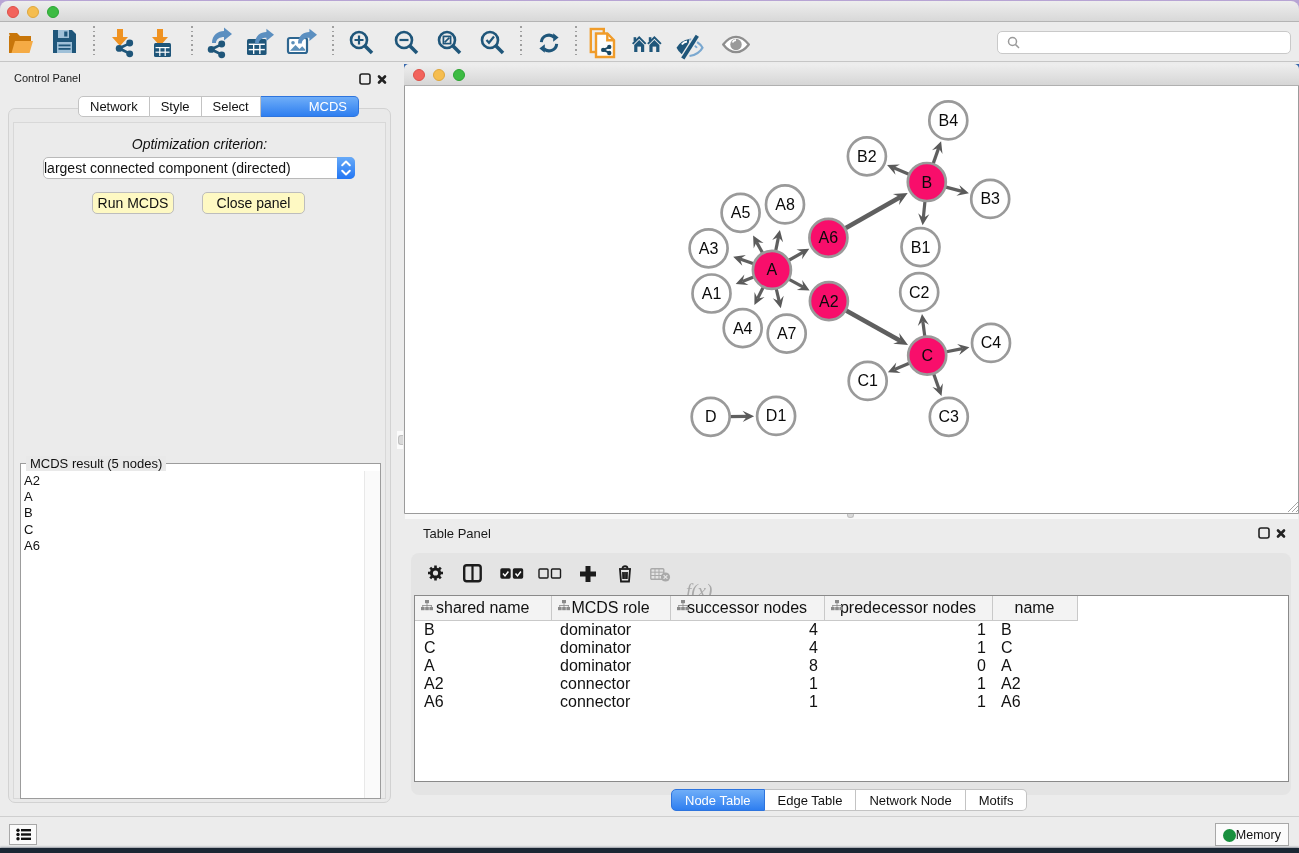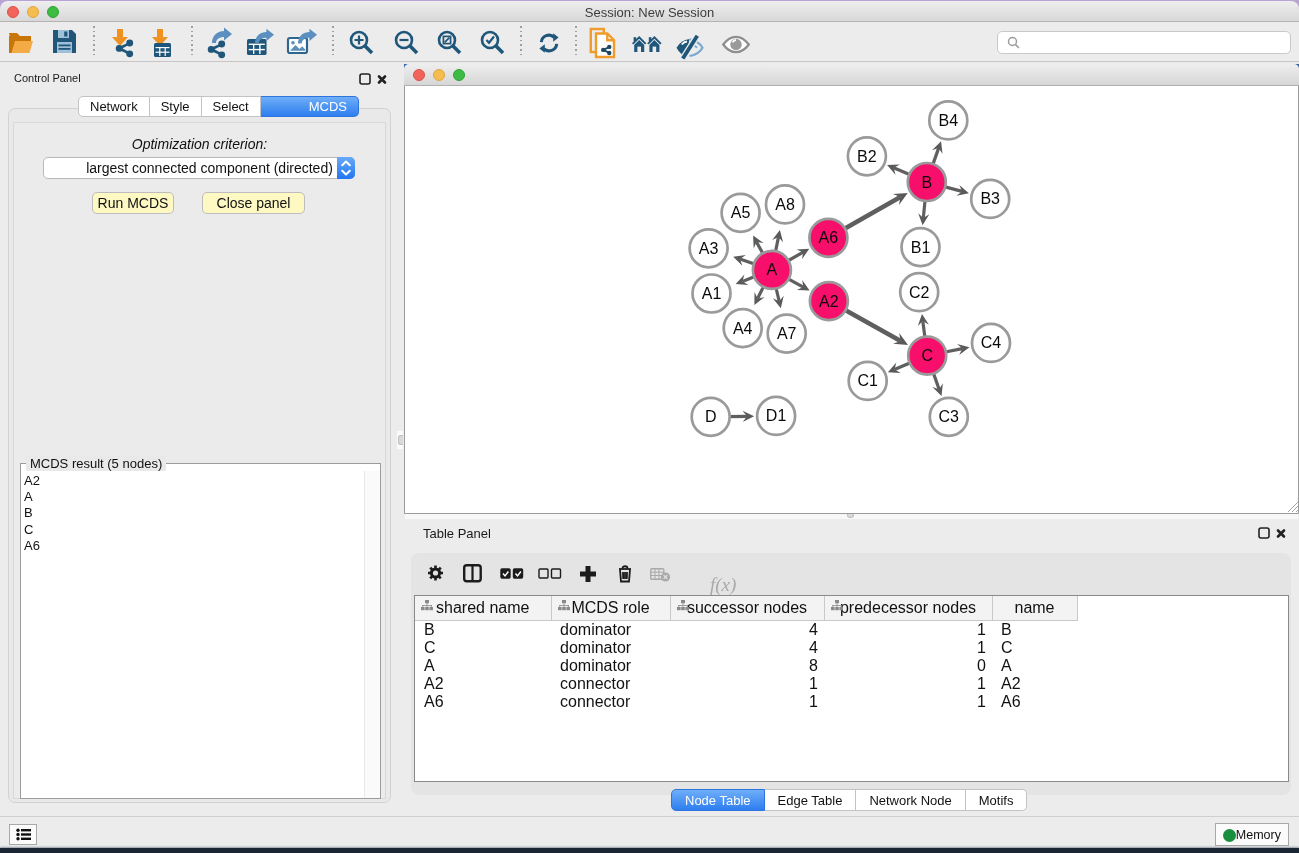--- a/index.html
+++ b/index.html
@@ -29,21 +29,21 @@
 #cp-inner { left:13px; top:122px; width:373px; height:677px; background:#ebebeb;
   border:1px solid #d8d8d8; }
 #tabs { left:78px; top:96px; height:21px; display:flex; }
 .tab { height:21px; line-height:20px; font-size:13px; color:#111; background:#ffffff;
   border:1px solid #c3c3c3; border-left:none; padding:0 11px; text-align:center; }
 .tab.first { border-left:1px solid #c3c3c3; border-radius:5px 0 0 5px; }
 .tab.last { border-radius:0 5px 5px 0;padding-left:48px; }
 .tab.sel { background:linear-gradient(#6faef8,#2e7ef0); color:#fff; border-color:#2e74dd; }
 #opt-label { left:8px; top:136px; width:383px; text-align:center; font-size:14px; color:#111;font-style:italic; }
 #dropdown { left:43px; top:157px; width:312px; height:22px; background:#fff;
-  border:1px solid #b9b9b9; border-radius:5px; font-size:14px; color:#111; line-height:20px; padding-left:21px;text-align:center; }
+  border:1px solid #b9b9b9; border-radius:5px; font-size:14px; color:#111; line-height:20px; padding-left:0; }
 #dd-btn { left:337px; top:157px; width:18px; height:22px; border-radius:0 5px 5px 0;
   background:linear-gradient(#67aaf8,#2276f4); color:#fff; font-size:9px; text-align:center; line-height:10px; }
 .btn { position:absolute; height:22px; background:#fef9c3; border:1px solid #bdbdbd; border-radius:5px;
   font-size:14px; color:#111; text-align:center; line-height:20px; }
 #btn-run { left:92px; top:192px; width:82px; }
 #btn-close { left:202px; top:192px; width:103px; }
 #mcds-group { left:20px; top:463px; width:361px; height:336px; border:1px solid #9c9c9c; background:#fff; }
 #mcds-label { left:26px; top:456px; background:#e9e9e9; padding:0 4px; font-size:13px; color:#111; }
 #mcds-list { left:21px; top:471px; width:342px; height:327px; background:#fff; font-size:13px; color:#111; line-height:16.2px; padding:2px 0 0 3px; }
 #mcds-sb { left:364px; top:471px; width:16px; height:327px; background:#fafafa; border-left:1px solid #e8e8e8; }
@@ -77,21 +77,20 @@
 #sb-mem .dot { position:absolute; left:7px; top:5px; width:13px; height:13px; border-radius:50%; background:#188f3d; }
 #darkstrip { left:0; top:848px; width:1299px; height:5px; background:#1a2633; box-shadow:0 -1px 2px rgba(40,50,70,0.45); }
 </style>
 </head>
 <body>
 <div class="abs" style="left:0;top:0;width:1299px;height:22px;background:#b7a4d4;"></div>
 <div class="abs" id="titlebar">
   <div class="tl r"></div>
     <div class="tl y"></div>
     <div class="tl g"></div>
-  <div class="t">Session: New Session</div>
 </div>
 <div class="abs" id="toolbar">
 <div class="sep" style="left:93px"></div>
     <div class="sep" style="left:191px"></div>
     <div class="sep" style="left:332px"></div>
     <div class="sep" style="left:520px"></div>
     <div class="sep" style="left:575px"></div>
 <svg class="abs" width="28" height="32" style="left:7px;top:5px" viewBox="0 0 28 32">
       <path d="M2 6 h8 l3 3 h11 v5 h-20 z" fill="#c8760a"></path>
 <path d="M2 26 L2 9 h6 l2.5 2.5 h13 l-4 14.5 z" fill="#c8760a"></path>
@@ -441,21 +440,21 @@
         <g stroke="#a9a9a9" stroke-width="1">
           <line x1="1" y1="4.2" x2="13.5" y2="4.2"></line>
           <line x1="1" y1="7.5" x2="13.5" y2="7.5"></line>
           <line x1="5" y1="1" x2="5" y2="11"></line>
           <line x1="9" y1="1" x2="9" y2="11"></line>
         </g>
         <circle cx="15.5" cy="9" r="4.6" fill="#a9a9a9"></circle>
         <path d="M13.6 7.1 l3.8 3.8 M17.4 7.1 l-3.8 3.8" stroke="#e4e4e4" stroke-width="1.3"></path>
       </g>
     </svg>
-<div class="abs" style="left:275px;top:21px;font-family:'Liberation Serif',serif;font-style:italic;font-size:19px;color:#a9a9a9;margin-left:24px;">f(x)</div>
+<div class="abs" style="left:275px;top:27px;font-family:'Liberation Serif',serif;font-style:italic;font-size:19px;color:#a9a9a9;">f(x)</div>
 </div>
 <div class="abs" id="tp-table">
   <table class="grid">
   <colgroup>
         <col style="width:136px">
         <col style="width:119px">
         <col style="width:154px">
         <col style="width:168px">
         <col style="width:85px">
       </colgroup>

